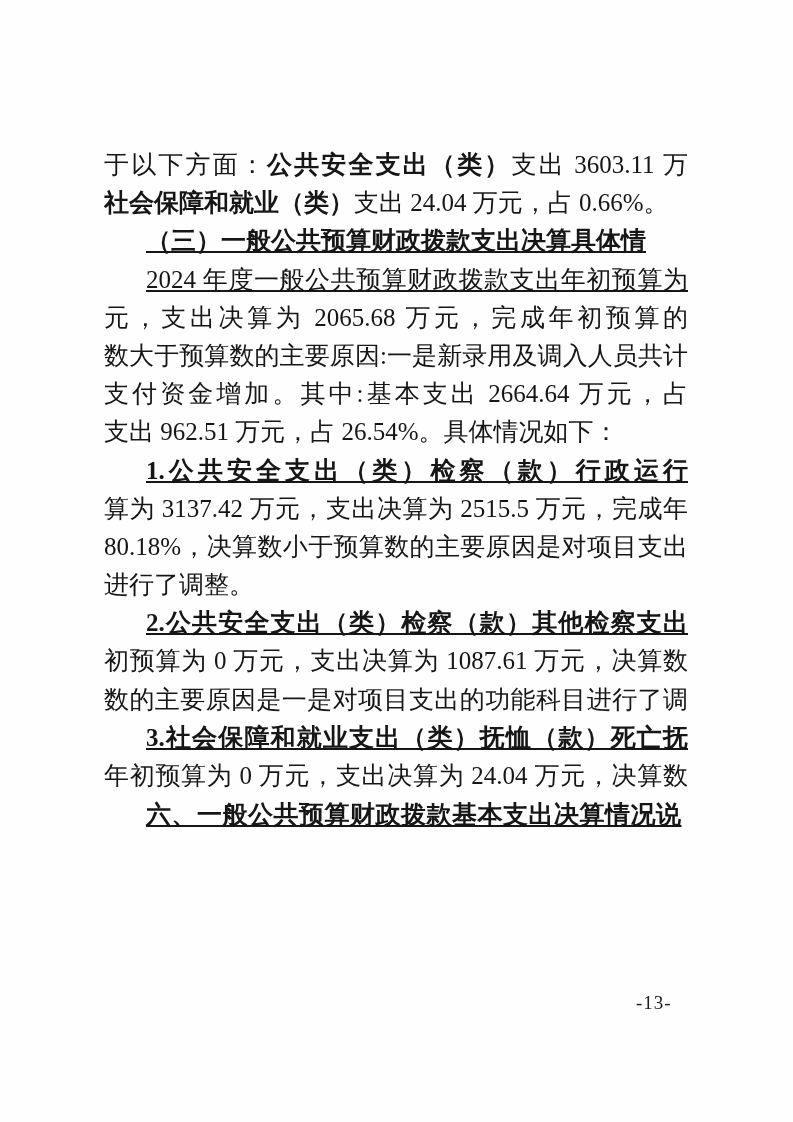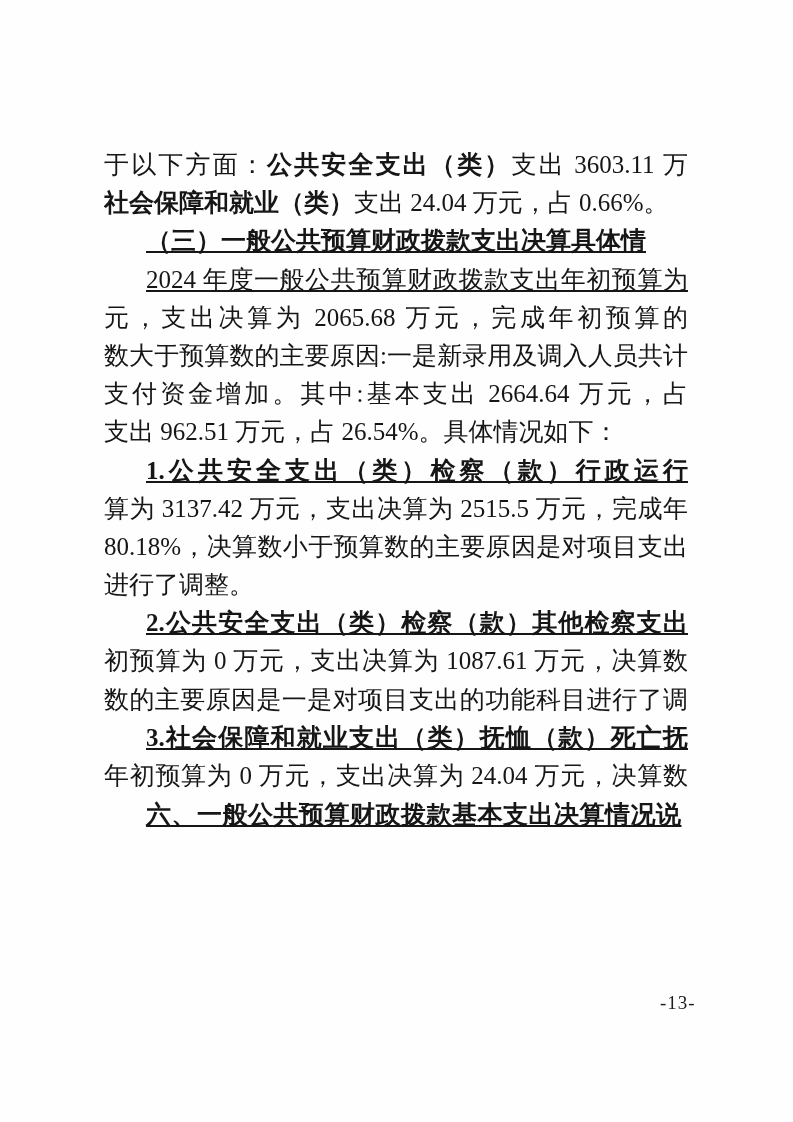--- a/index.html
+++ b/index.html
@@ -30,21 +30,21 @@
   .line.fill {
     text-align: justify;
     text-align-last: justify;
   }
   .line.indent { text-indent: 42px; text-decoration: underline; }
   .seg { }
   .seg.b { font-weight: bold; }
   .seg.hei { font-family: "Liberation Sans", sans-serif; font-weight: bold; letter-spacing: 0.5px; }
   .pageno {
     position: absolute;
-    top: 992px; left: 660px;
+    top: 992px; left: 636px;
     font-size: 19px;
     letter-spacing: 1px;
     color: #1b1b1b;
   }
 </style>
 </head>
 <body>
 
 <div class="page">
   <div class="doc" id="doc-body">

